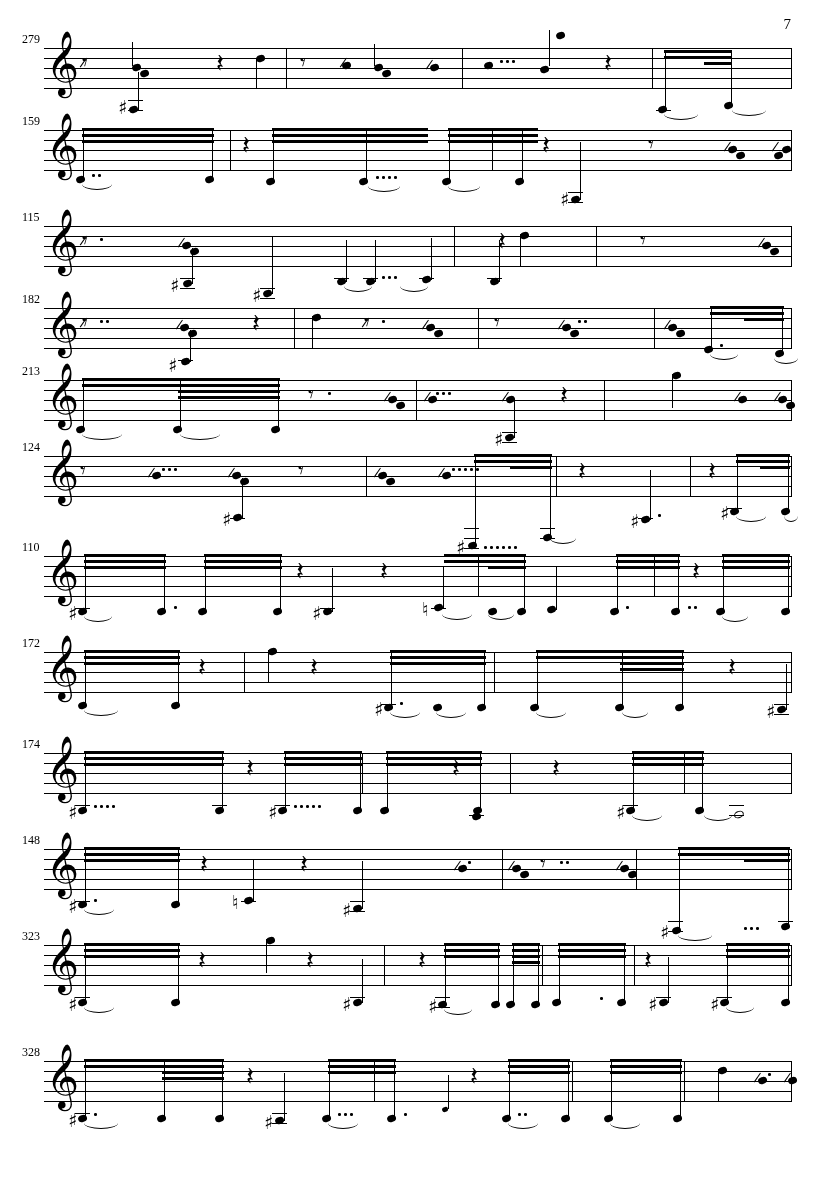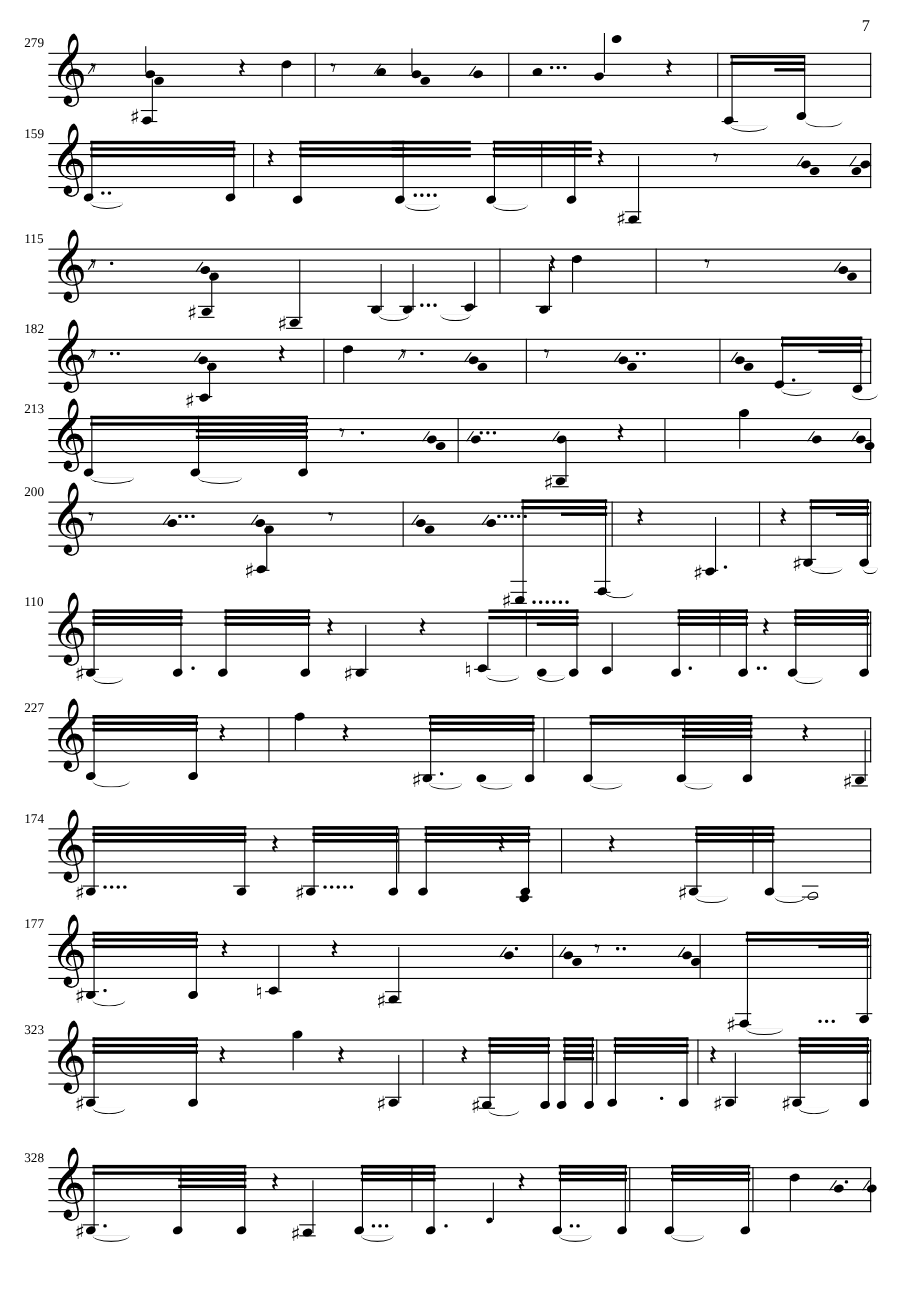--- a/index.html
+++ b/index.html
@@ -451,21 +451,21 @@
     <div class="stem" style="left:628px;top:-6px;height:34px;"></div>
 
     <div class="nh" style="left:694px;top:16px;"></div>
     <div class="slashline" style="left:688px;top:16px;"></div>
     <div class="nh" style="left:734px;top:16px;"></div>
     <div class="nh" style="left:742px;top:22px;"></div>
     <div class="slashline" style="left:728px;top:16px;"></div>
   </div>
 
   <div class="system" style="top:456px;">
-    <div class="measure-number">200</div>
+    <div class="measure-number">124</div>
     <div class="staff">
       <div class="line l0"></div>
         <div class="line l1"></div>
         <div class="line l2"></div>
         <div class="line l3"></div>
         <div class="line l4"></div>
     </div>
     <div class="clef">𝄞</div>
 
     <div class="barline" style="left:322px;"></div>
@@ -622,21 +622,21 @@
     <div class="beam" style="left:678px;top:4px;width:68px;"></div>
     <div class="beam" style="left:678px;top:10px;width:68px;"></div>
     <div class="stem" style="left:679px;top:-2px;height:56px;"></div>
     <div class="stem" style="left:744px;top:-2px;height:56px;"></div>
     <div class="nh" style="left:672px;top:52px;"></div>
     <div class="nh" style="left:737px;top:52px;"></div>
     <div class="tie" style="left:678px;top:60px;width:26px;"></div>
   </div>
 
   <div class="system" style="top:652px;">
-    <div class="measure-number">227</div>
+    <div class="measure-number">172</div>
     <div class="staff">
       <div class="line l0"></div>
         <div class="line l1"></div>
         <div class="line l2"></div>
         <div class="line l3"></div>
         <div class="line l4"></div>
     </div>
     <div class="clef">𝄞</div>
 
     <div class="barline" style="left:200px;"></div>
@@ -765,21 +765,21 @@
     <div class="nh" style="left:651px;top:54px;"></div>
     <div class="tie" style="left:588px;top:62px;width:30px;"></div>
 
     <div class="nh open" style="left:690px;top:58px;"></div>
     <div class="ledg" style="left:685px;top:52px;"></div>
     <div class="ledg" style="left:685px;top:62px;"></div>
     <div class="tie" style="left:660px;top:62px;width:28px;"></div>
   </div>
 
   <div class="system" style="top:849px;">
-    <div class="measure-number">177</div>
+    <div class="measure-number">148</div>
     <div class="staff">
       <div class="line l0"></div>
         <div class="line l1"></div>
         <div class="line l2"></div>
         <div class="line l3"></div>
         <div class="line l4"></div>
     </div>
     <div class="clef">𝄞</div>
 
     <div class="barline" style="left:458px;"></div>

